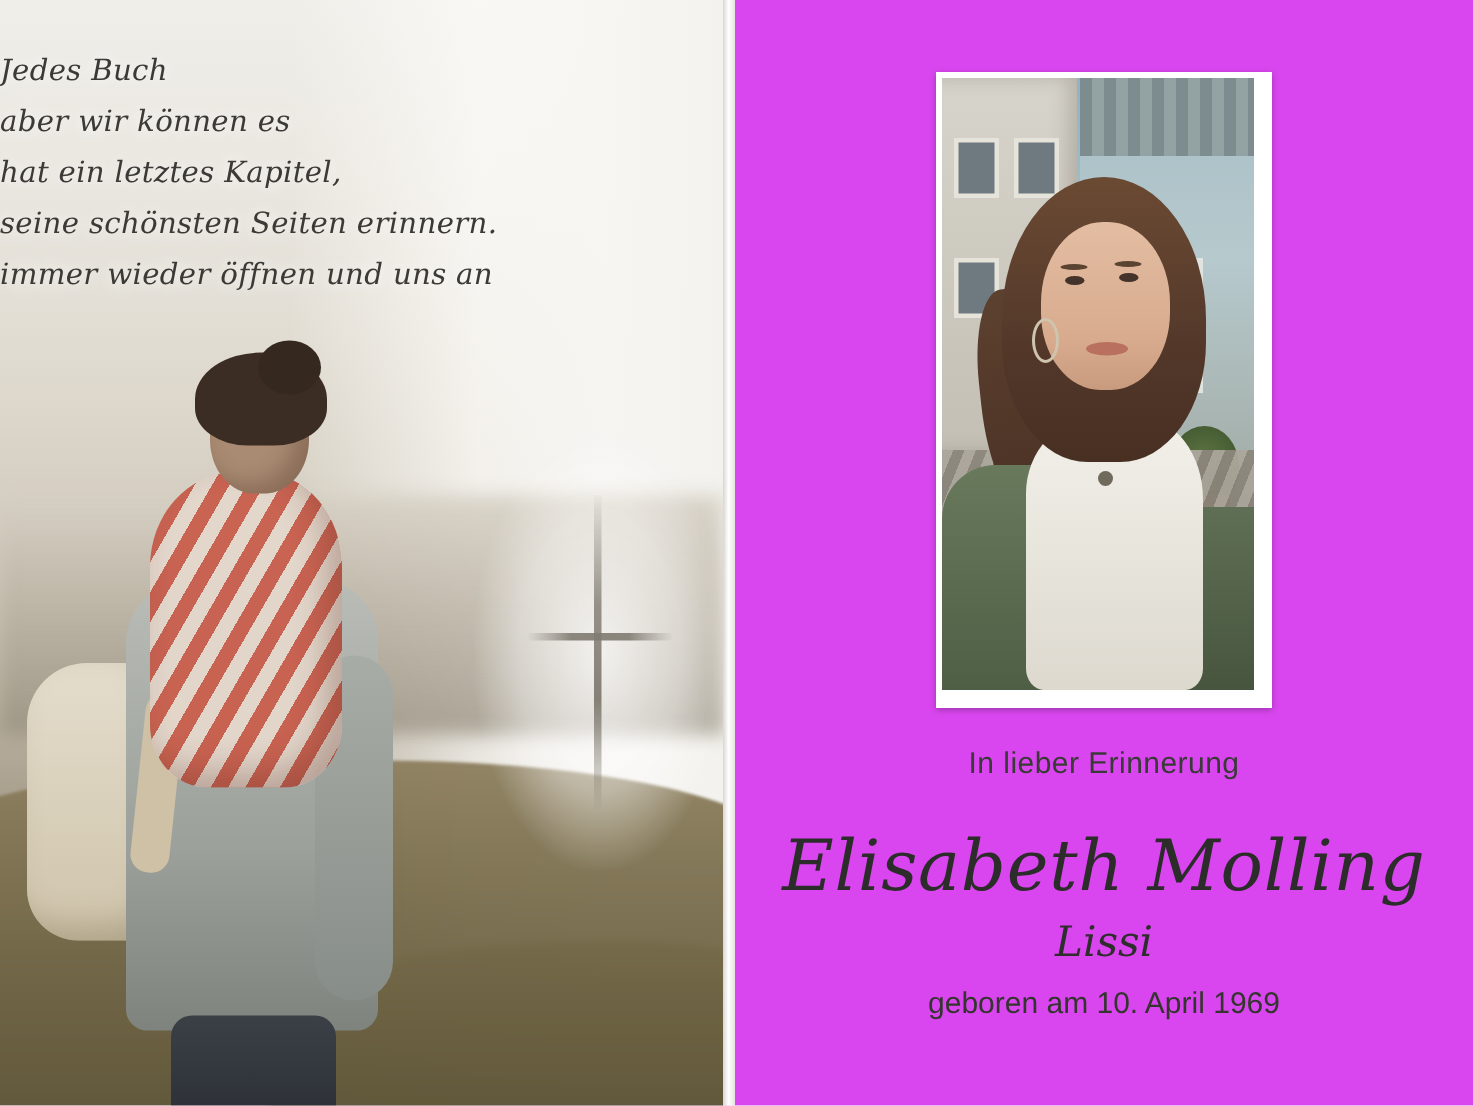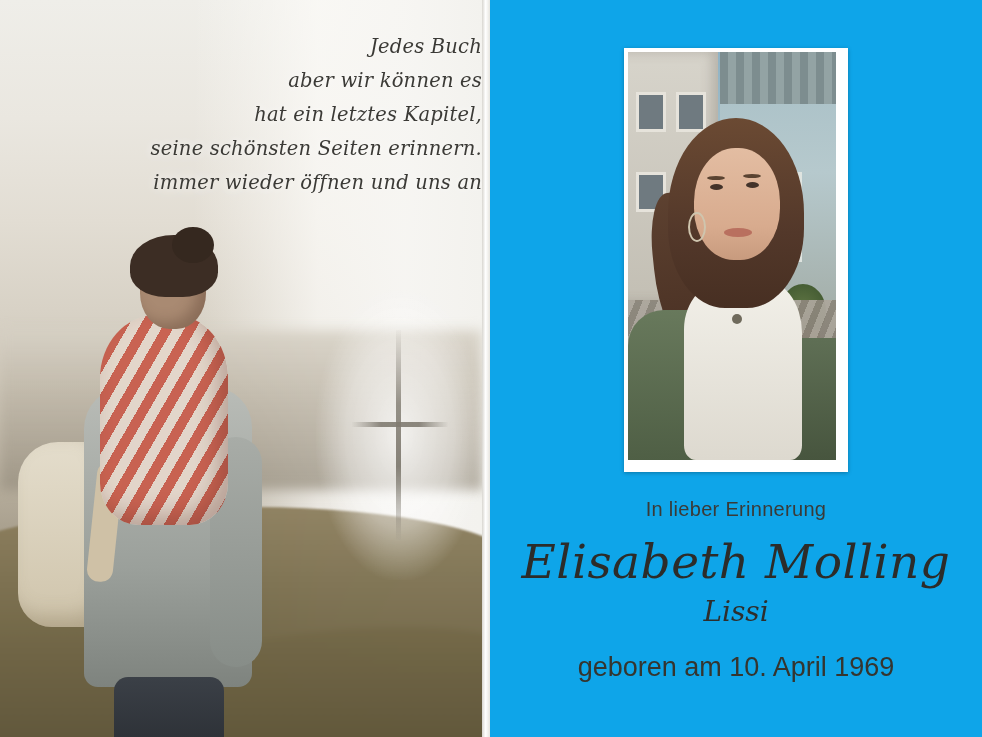--- a/index.html
+++ b/index.html
@@ -179,21 +179,21 @@
     width: 168px; height: 290px;
     background: radial-gradient(ellipse at center, rgba(255,255,255,0.85) 0%, rgba(255,255,255,0.45) 45%, rgba(255,255,255,0) 72%);
   }
 
   
   .verse {
     position: absolute;
     left: 0;
     top: 30px;
     width: 482px;
-    text-align: right;
+    text-align: left;
     font-family: "DejaVu Serif", serif;
     font-style: italic;
     font-size: 19.5px;
     line-height: 34px;
     color: #3b3a36;
     letter-spacing: 0.2px;
     text-shadow: 0 0 10px rgba(255,255,255,0.9), 0 0 22px rgba(255,255,255,0.8);
   }
   .verse .ln { display: block; }
 
@@ -202,21 +202,21 @@
     width: 8px;
     height: 737px;
     background: linear-gradient(to right, #d8d6d0, #ffffff 45%, #e6e4de 100%);
   }
 
   
   .right-panel {
     position: relative;
     width: 492px;
     height: 737px;
-    background: #0ea5e9;
+    background: #d946ef;
     display: flex;
     flex-direction: column;
     align-items: center;
   }
 
   .portrait-frame {
     margin-top: 48px;
     width: 216px;
     height: 416px;
     padding: 4px;
@@ -392,34 +392,34 @@
     font-size: 20px;
     color: #3a3a37;
     letter-spacing: 0.3px;
   }
   .name {
     font-family: "DejaVu Serif", serif;
     font-style: italic;
     font-size: 47px;
     line-height: 62px;
     color: #2c2c2a;
-    margin-top: 10px;
+    margin-top: 26px;
     letter-spacing: 0.5px;
   }
   .nickname {
     font-family: "DejaVu Serif", serif;
     font-style: italic;
     font-size: 28px;
     color: #2e2e2c;
     margin-top: 2px;
   }
   .dates {
-    margin-top: 24px;
+    margin-top: 10px;
     font-family: "Liberation Sans", sans-serif;
-    font-size: 27px;
+    font-size: 20px;
     line-height: 31px;
     color: #35352f;
   }
   .dates .ln { display: block; }
 </style>
 </head>
 <body>
 
 <div class="card">
 

